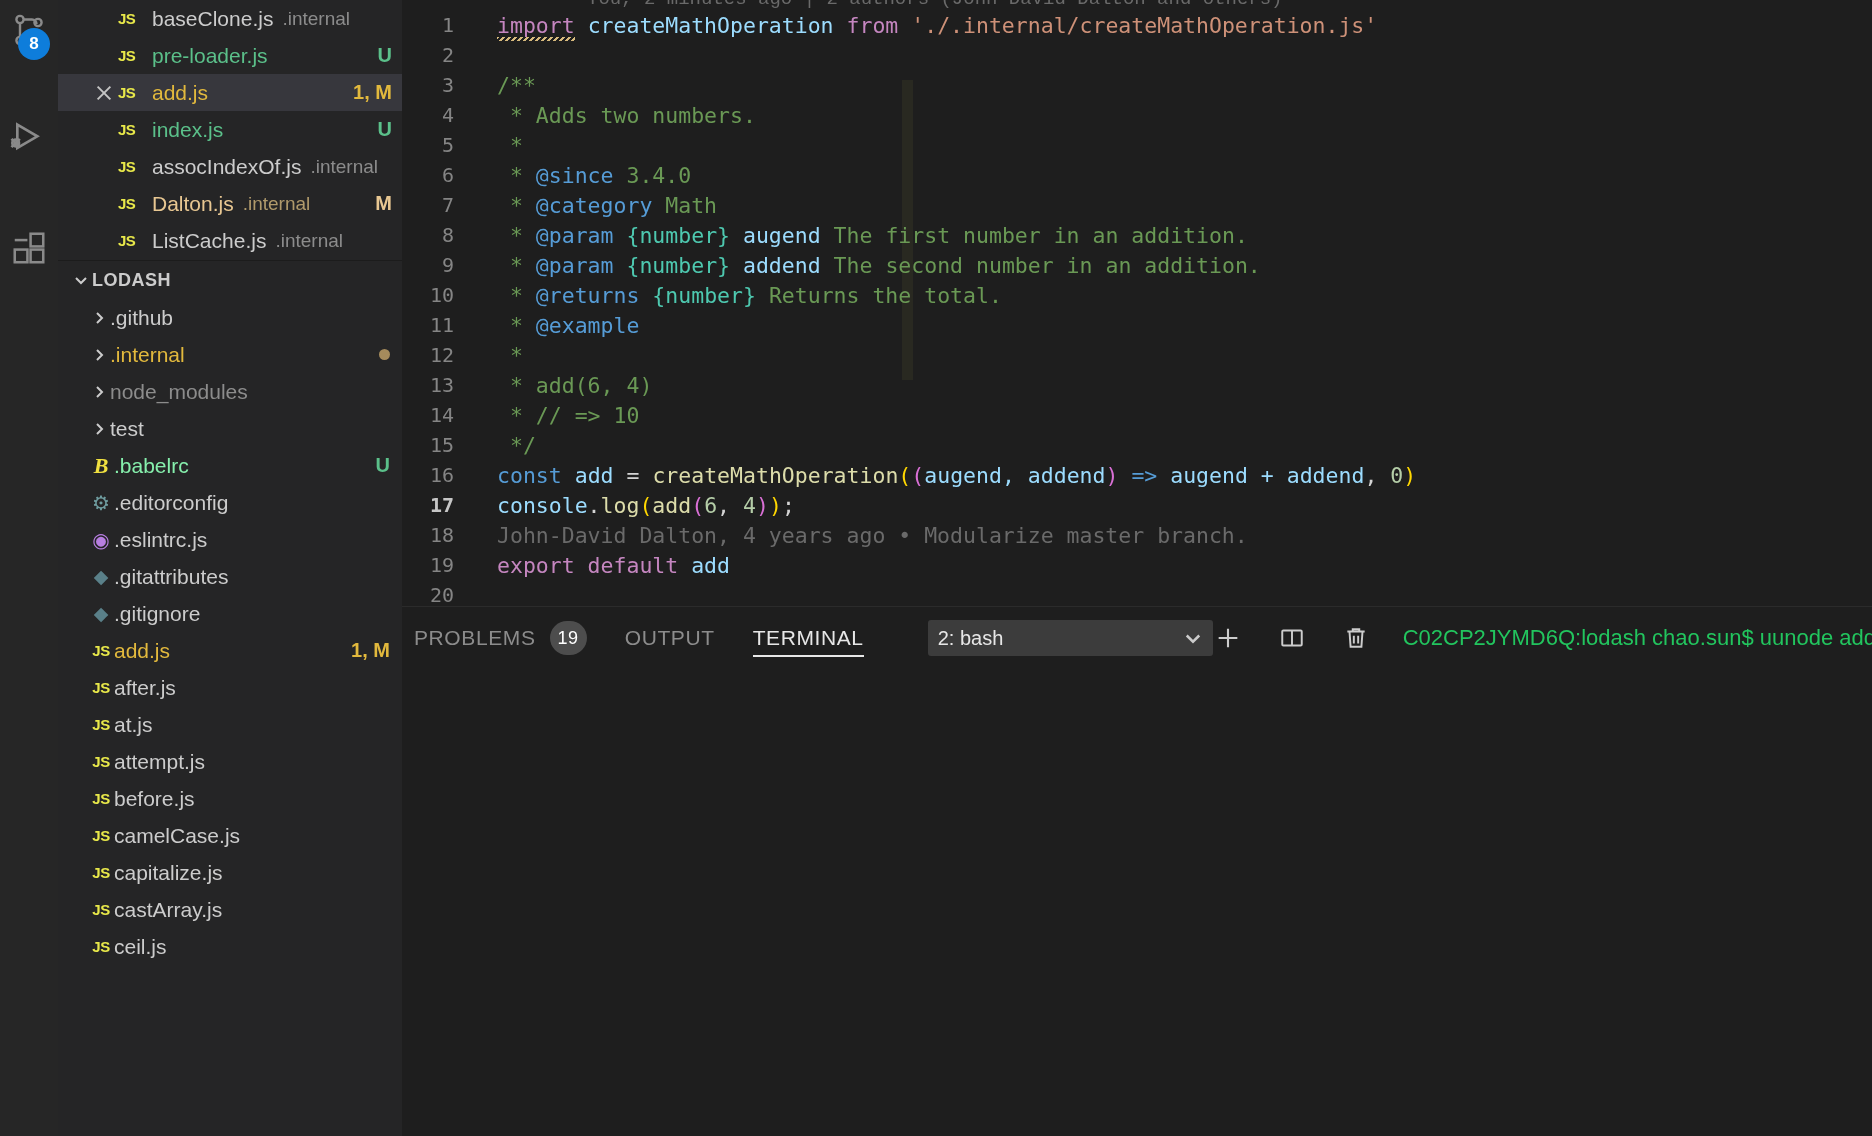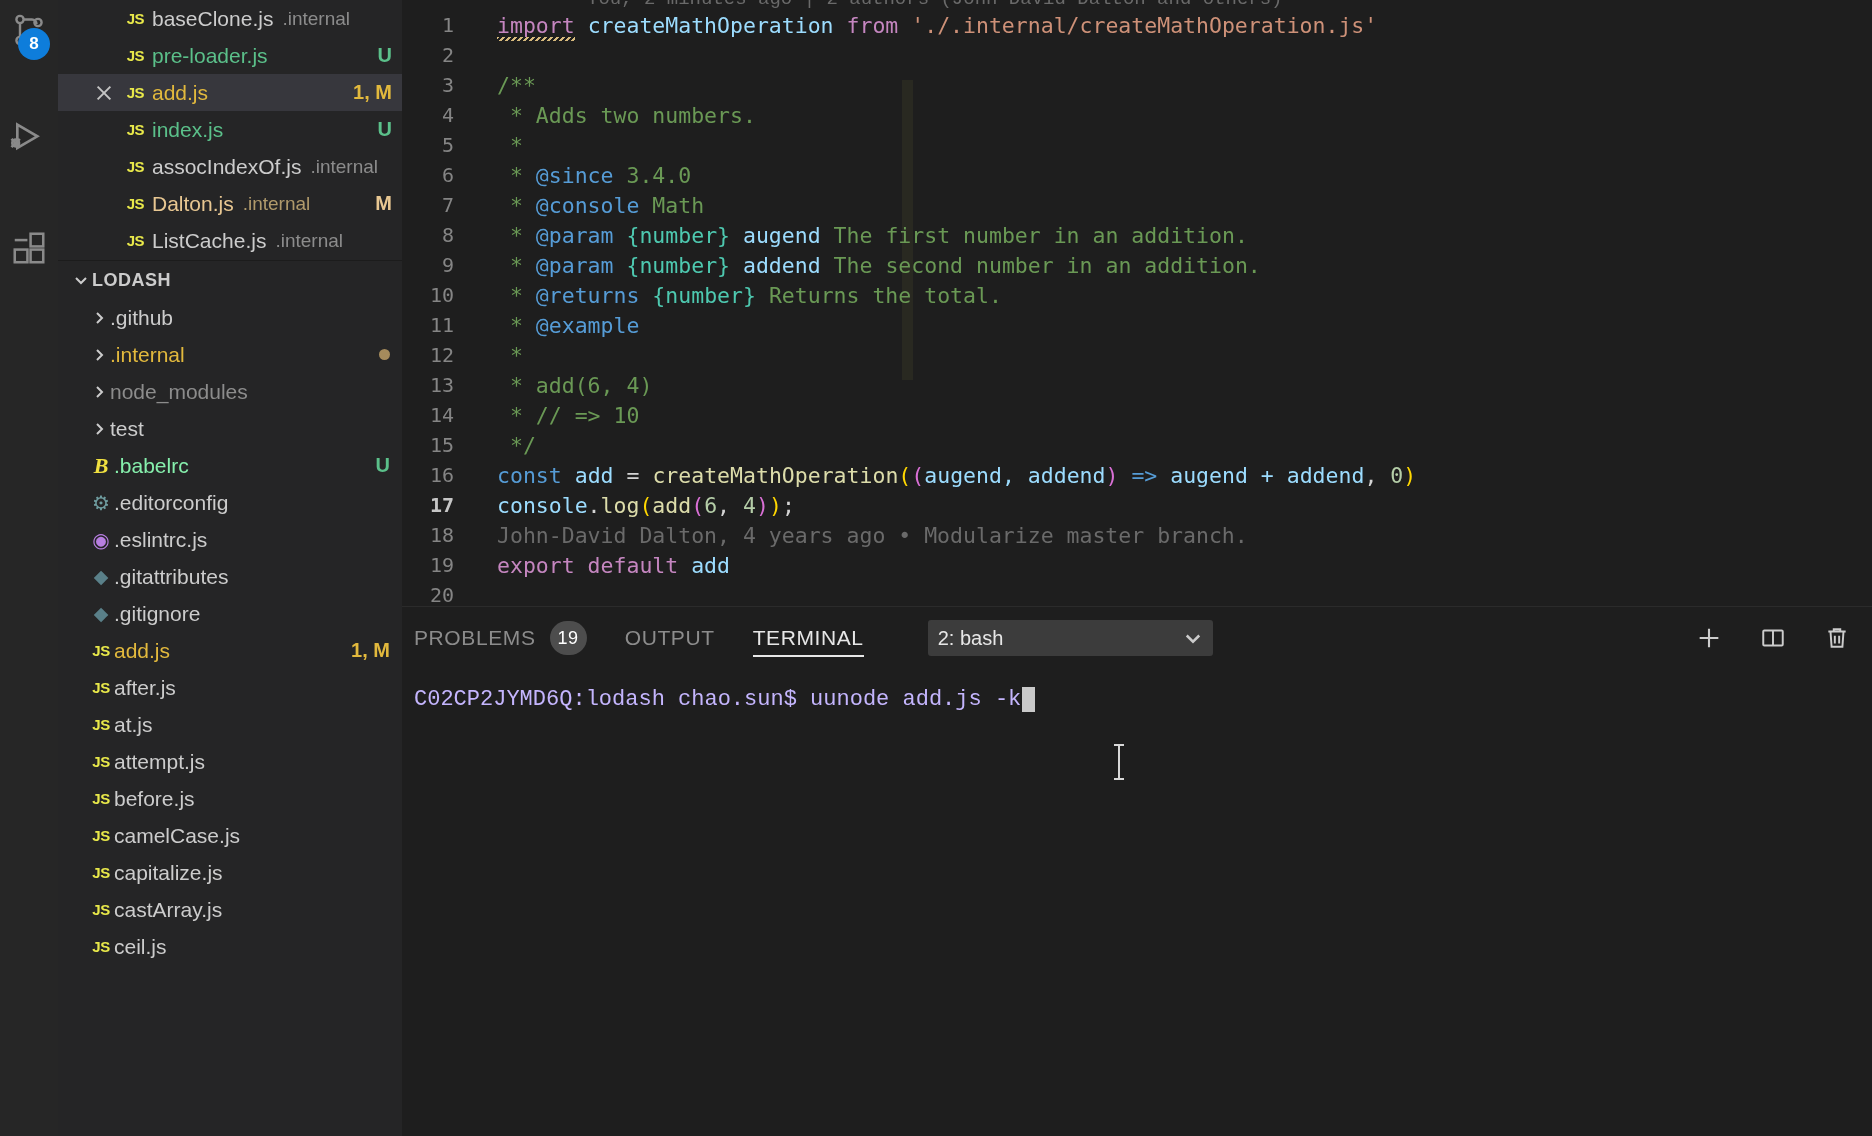--- a/index.html
+++ b/index.html
@@ -38,21 +38,21 @@
   .row.selected { background:#37373d; }
   .close-x { width:24px; height:24px; margin-left:34px; margin-right:2px; position:relative; flex:0 0 24px; }
   .close-x::before, .close-x::after {
     content:""; position:absolute; left:3px; top:11px; width:18px; height:2px; background:#c5c5c5;
   }
   .close-x::before { transform:rotate(45deg); }
   .close-x::after { transform:rotate(-45deg); }
   .spacer-x { width:24px; flex:0 0 24px; margin-left:34px; margin-right:2px; }
   .js-icon {
     color:#e8e84a; font-weight:700; font-size:15px; letter-spacing:-0.5px;
-    width:26px; flex:0 0 26px; text-align:right; font-family:"Liberation Sans", sans-serif;
+    width:26px; flex:0 0 26px; text-align:left; font-family:"Liberation Sans", sans-serif;
   }
   .fname { margin-left:8px; color:#cccccc; }
   .fname.green { color:#5bc08a; }
   .fname.amber { color:#e2b93d; }
   .fname.tan   { color:#e8c792; }
   .fdesc { margin-left:9px; color:#8c8c8c; font-size:19px; }
   .fdesc.tan { color:#b09a6b; }
   .fstatus { margin-left:auto; font-size:20px; font-weight:600; }
   .fstatus.u { color:#5bc08a; }
   .fstatus.m { color:#e2b93d; }
@@ -117,21 +117,21 @@
   .arrow-op { color:#569cd6; }
   .ghost { color:#6a6a6a; }
   .squig {
     border-bottom:3px solid transparent;
     background-image:repeating-linear-gradient(135deg,#d7ba7d 0,#d7ba7d 2px,transparent 2px,transparent 4px);
     background-position:0 100%; background-size:6px 4px; background-repeat:repeat-x;
     padding-bottom:3px;
   }
 
   
-  .panel { flex:1; background:#1e1e1e; display:flex; flex-direction:column; border-top:1px solid #2b2b2b; }
+  .panel { flex:1; background:#1e1e1e; display:flex; flex-direction:row; border-top:1px solid #2b2b2b; }
   .panel-head { height:62px; display:flex; align-items:center; padding-left:12px; }
   .ptab {
     font-size:21px; letter-spacing:.6px; color:#8c8c8c; margin-right:38px;
     display:flex; align-items:center; height:62px; position:relative;
   }
   .ptab.active { color:#e7e7e7; }
   .ptab.active::after { content:""; position:absolute; left:0; right:0; bottom:12px; height:2px; background:#e7e7e7; }
   .pbadge {
     margin-left:14px; background:#4d4d4d; color:#fff; font-size:18px;
     min-width:34px; height:34px; border-radius:17px; display:flex;
@@ -142,21 +142,21 @@
     border-radius:3px; display:flex; align-items:center; padding:0 10px;
     font-size:20px; color:#e7e7e7; position:relative;
   }
   .term-select .sel-chev { position:absolute; right:10px; top:8px; }
   .term-select .sel-chev svg { stroke:#cccccc; fill:none; stroke-width:2; }
   .panel-actions { margin-left:auto; display:flex; align-items:center; padding-right:20px; gap:34px; }
   .pa { width:30px; height:30px; display:flex; align-items:center; justify-content:center; }
   .pa svg { stroke:#cccccc; fill:none; stroke-width:1.8; }
 
   .terminal-body { flex:1; padding:18px 0 0 12px; position:relative; overflow:hidden; }
-  .term-line { font-family:Liberation Mono, monospace; font-size:22px; color:#c4b5fd; white-space:pre; display:flex; align-items:center; }
+  .term-line { font-family:Liberation Sans, sans-serif; font-size:22px; color:#22c55e; white-space:pre; display:flex; align-items:center; }
   .cursor-block { display:inline-block; width:13px; height:25px; background:#c9c9c9; margin-left:1px; }
   .mouse-ibeam { position:absolute; left:712px; top:75px; width:10px; height:36px; }
   .mouse-ibeam::before, .mouse-ibeam::after {
     content:""; position:absolute; left:0; width:10px; height:2px; background:#d8d8d8;
   }
   .mouse-ibeam::before { top:0; }
   .mouse-ibeam::after { bottom:0; }
   .mouse-ibeam span { position:absolute; left:4px; top:0; width:2px; height:36px; background:#d8d8d8; }
 </style>
 </head>
@@ -402,21 +402,21 @@
 
       <div class="code-line">
         <span class="ln">6</span>
         <span class="gutter-mark"></span>
         <span class="code-text"><span class="cmt"> * </span><span class="cmt-tag">@since</span><span class="cmt"> 3.4.0</span></span>
       </div>
 
       <div class="code-line">
         <span class="ln">7</span>
         <span class="gutter-mark"></span>
-        <span class="code-text"><span class="cmt"> * </span><span class="cmt-tag">@console</span><span class="cmt"> Math</span></span>
+        <span class="code-text"><span class="cmt"> * </span><span class="cmt-tag">@category</span><span class="cmt"> Math</span></span>
       </div>
 
       <div class="code-line">
         <span class="ln">8</span>
         <span class="gutter-mark"></span>
         <span class="code-text"><span class="cmt"> * </span><span class="cmt-tag">@param</span> <span class="cmt-type">{number}</span> <span class="cmt-name">augend</span> <span class="cmt">The first number in an addition.</span></span>
       </div>
 
       <div class="code-line">
         <span class="ln">9</span>

